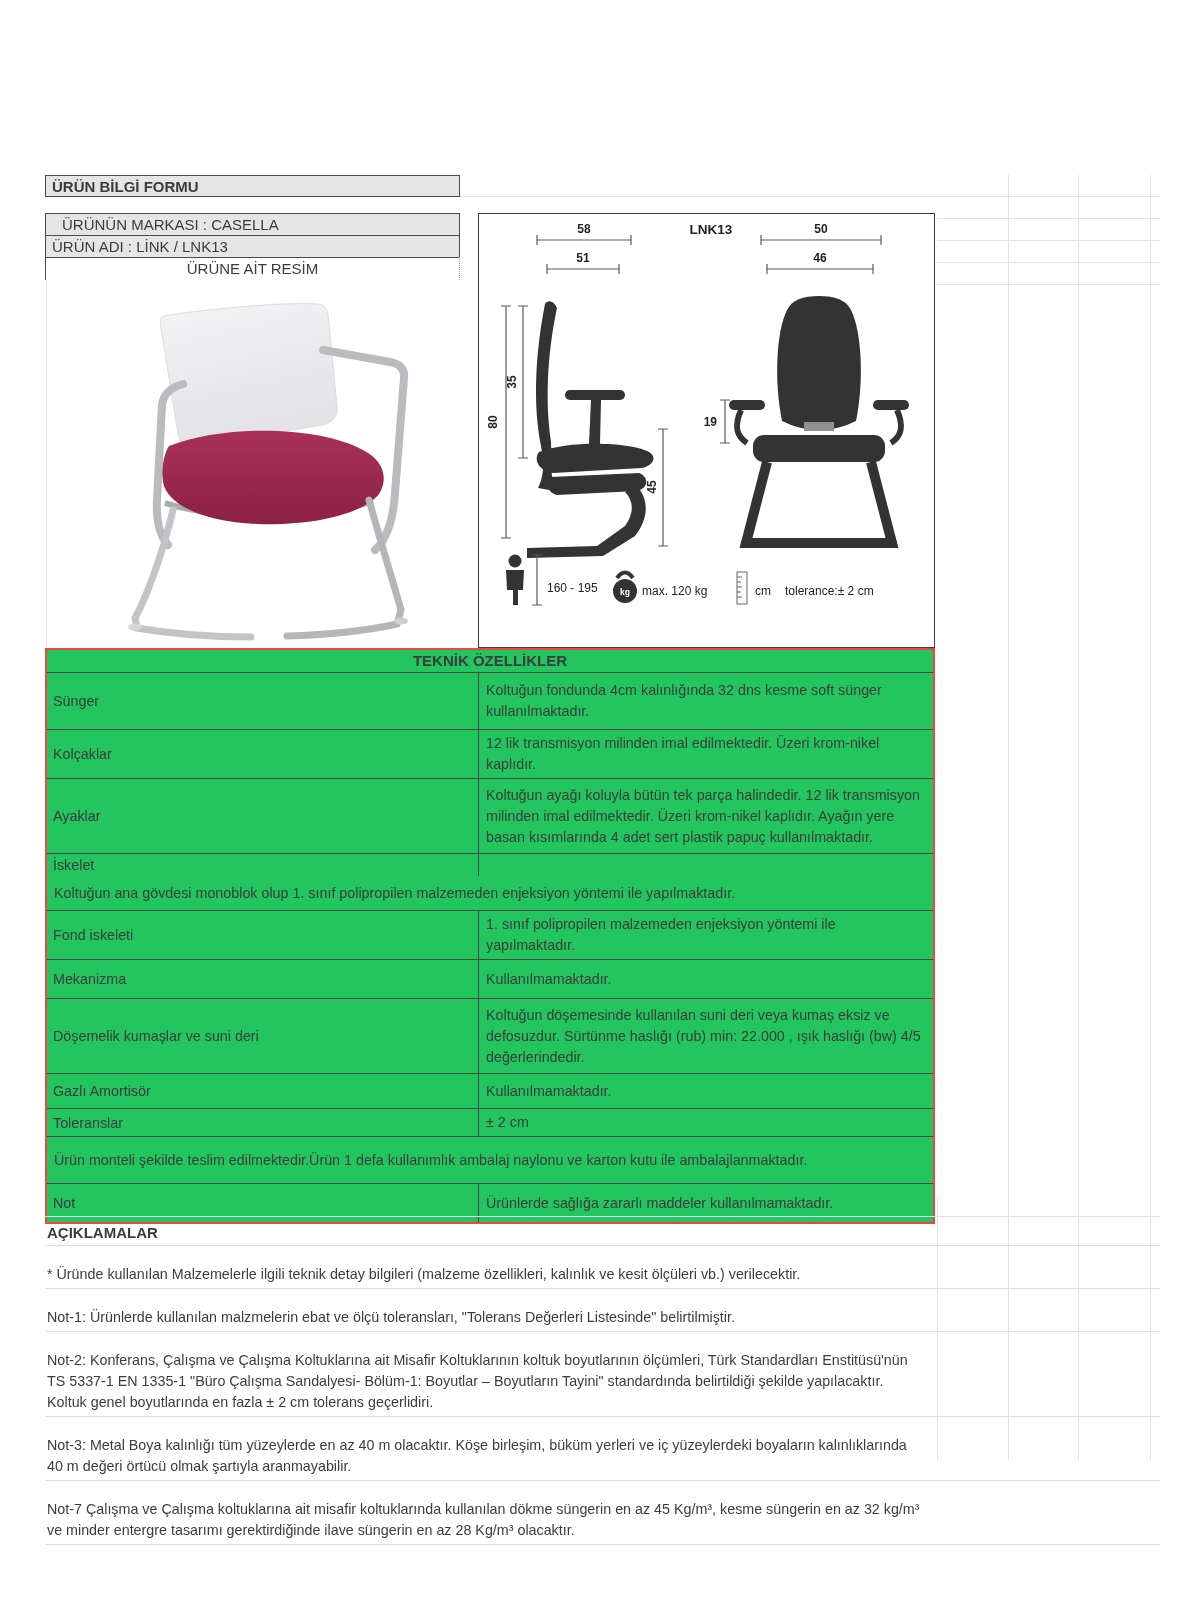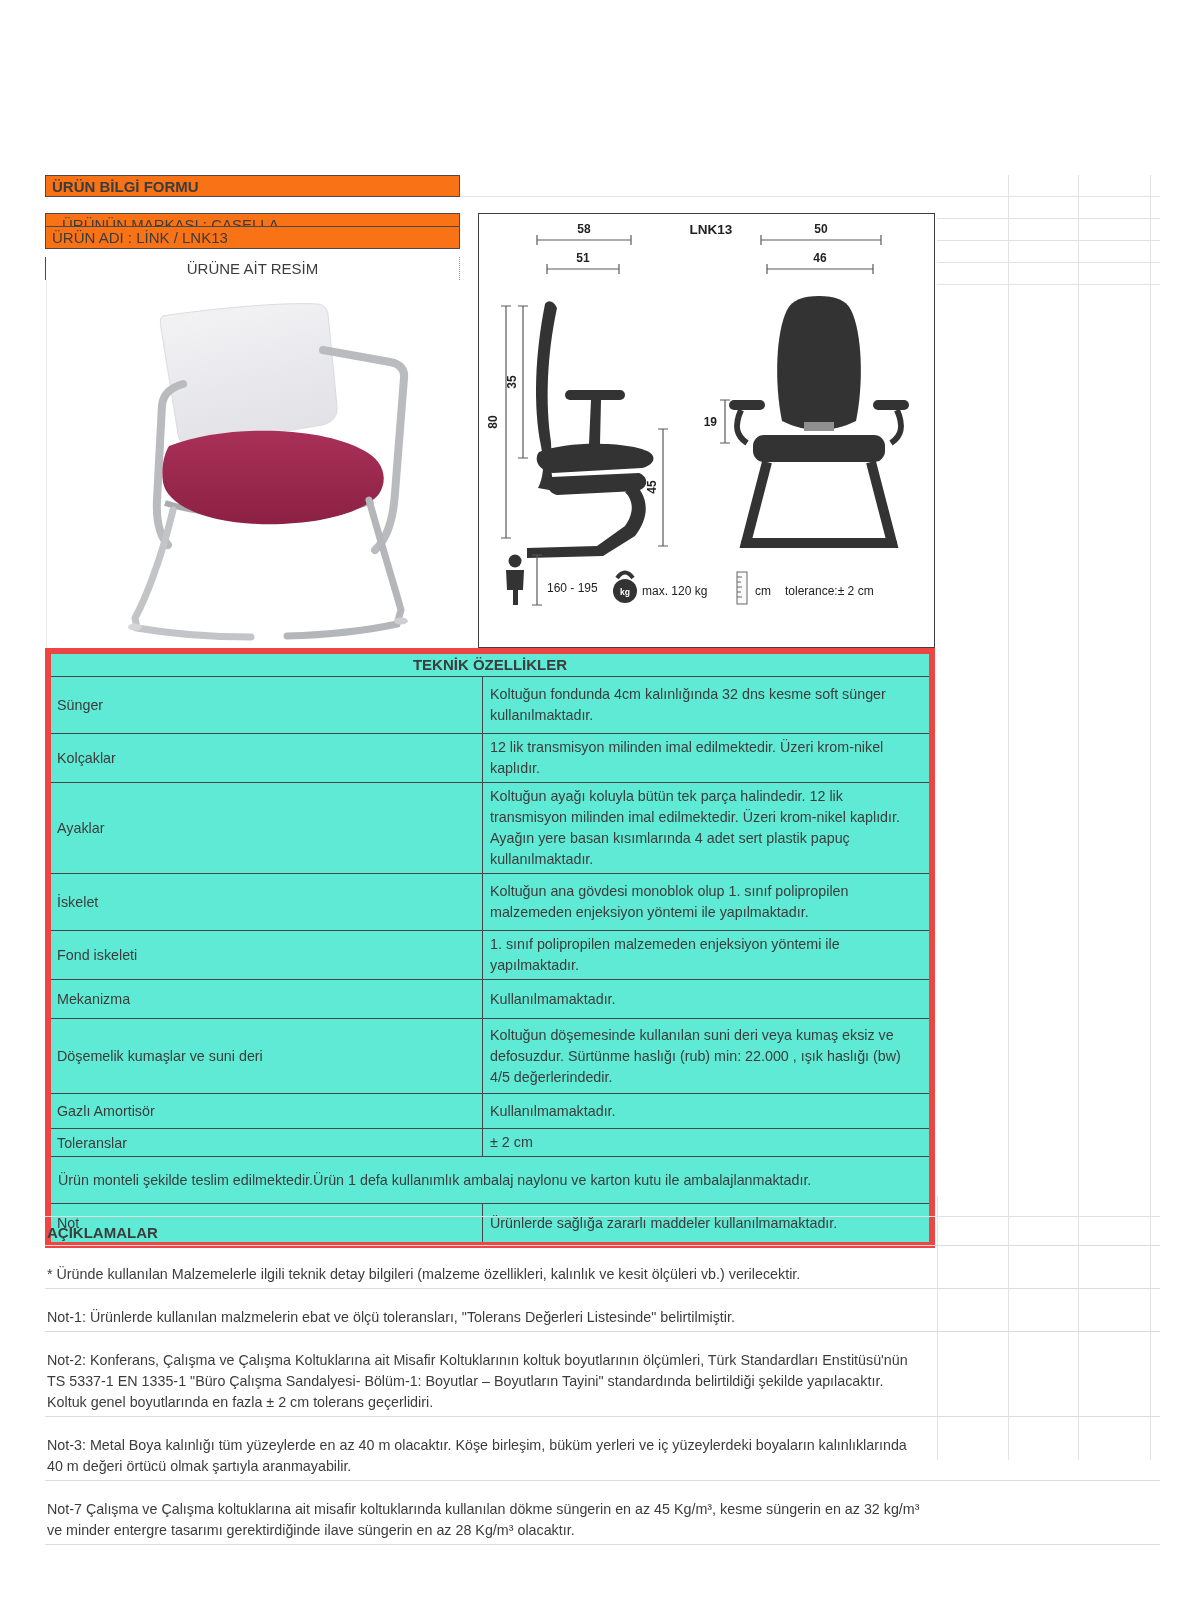--- a/index.html
+++ b/index.html
@@ -3,32 +3,32 @@
 <meta charset="utf-8">
 <style>
   html,body{margin:0;padding:0;background:#fff;}
   .page{position:relative;width:1200px;height:1600px;background:#fff;overflow:hidden;
         font-family:"Liberation Sans","DejaVu Sans",sans-serif;color:#3c3c3c;}
   .abs{position:absolute;}
   
   .vline{position:absolute;width:1px;background:#e2e2e2;}
   .hline{position:absolute;height:1px;background:#e2e2e2;}
   
-  .cell-dark{border:1px solid #4a4a4a;background:#f97316;box-sizing:border-box;}
+  .cell-dark{border:1px solid #4a4a4a;background:#e5e5e5;box-sizing:border-box;}
   .title-cell{left:45px;top:175px;width:415px;height:22px;font-weight:bold;font-size:15px;
               display:flex;align-items:center;padding-left:6px;}
   .brand-cell{left:45px;top:213px;width:415px;height:23px;font-size:15px;display:flex;align-items:center;padding-left:16px;}
-  .name-cell{left:45px;top:226px;width:415px;height:23px;font-size:15px;display:flex;align-items:center;padding-left:6px;}
+  .name-cell{left:45px;top:235px;width:415px;height:23px;font-size:15px;display:flex;align-items:center;padding-left:6px;}
   .caption-cell{left:45px;top:257px;width:415px;height:23px;font-size:15px;display:flex;align-items:center;justify-content:center;
                 border-left:1px solid #4a4a4a;border-right:1px dotted #9a9a9a;box-sizing:border-box;}
   .photo-area{left:46px;top:280px;width:413px;height:368px;border-left:1px solid #ececec;box-sizing:border-box;}
   
   .diagram-box{left:478px;top:213px;width:457px;height:435px;border:1px solid #3f3f3f;background:#fff;box-sizing:border-box;}
   
-  .spec-table{left:45px;top:648px;width:890px;border:6px solid #ef4444;box-sizing:border-box;background:#5eead4;}
+  .spec-table{left:45px;top:648px;width:890px;border:2px solid #ef4444;box-sizing:border-box;background:#22c55e;}
   .spec-header{font-weight:bold;font-size:15px;text-align:center;padding:2px 0 3px 0;border-bottom:1px solid #464646;}
   .spec-row{display:flex;border-bottom:1px solid #464646;}
   .spec-row:last-child{border-bottom:none;}
   .spec-label{width:432px;border-right:1px solid #464646;box-sizing:border-box;display:flex;align-items:center;
               padding:3px 8px 3px 6px;font-size:14.3px;}
   .spec-value{flex:1;display:flex;align-items:center;padding:3px 10px 3px 7px;font-size:14.3px;line-height:21px;}
   
   .notes{left:45px;top:1216px;width:1115px;box-sizing:border-box;border-top:1px solid #e0e0e0;}
   .note-row{border-bottom:1px solid #dcdcdc;box-sizing:border-box;}
   .note-header{font-weight:bold;font-size:15px;padding:7px 0 4px 2px;}
@@ -177,21 +177,21 @@
       <div class="spec-value">Koltuğun fondunda 4cm  kalınlığında 32 dns kesme soft sünger kullanılmaktadır.</div>
     </div>
     <div class="spec-row" style="min-height:46px;">
       <div class="spec-label">Kolçaklar</div>
       <div class="spec-value">12 lik transmisyon milinden imal edilmektedir. Üzeri krom-nikel kaplıdır.</div>
     </div>
     <div class="spec-row" style="min-height:74px;">
       <div class="spec-label">Ayaklar</div>
       <div class="spec-value">Koltuğun ayağı koluyla bütün tek parça halindedir. 12 lik transmisyon milinden imal edilmektedir. Üzeri krom-nikel kaplıdır. Ayağın yere basan kısımlarında 4 adet sert plastik papuç kullanılmaktadır.</div>
     </div>
-    <div class="spec-row" style="min-height:56px;">
+    <div class="spec-row" style="min-height:56px;flex-direction:column;">
       <div class="spec-label">İskelet</div>
       <div class="spec-value">Koltuğun ana gövdesi monoblok olup 1. sınıf polipropilen malzemeden enjeksiyon yöntemi ile yapılmaktadır.</div>
     </div>
     <div class="spec-row" style="min-height:40px;">
       <div class="spec-label">Fond iskeleti</div>
       <div class="spec-value">1. sınıf polipropilen malzemeden enjeksiyon yöntemi ile yapılmaktadır.</div>
     </div>
     <div class="spec-row" style="min-height:38px;">
       <div class="spec-label">Mekanizma</div>
       <div class="spec-value">Kullanılmamaktadır.</div>

